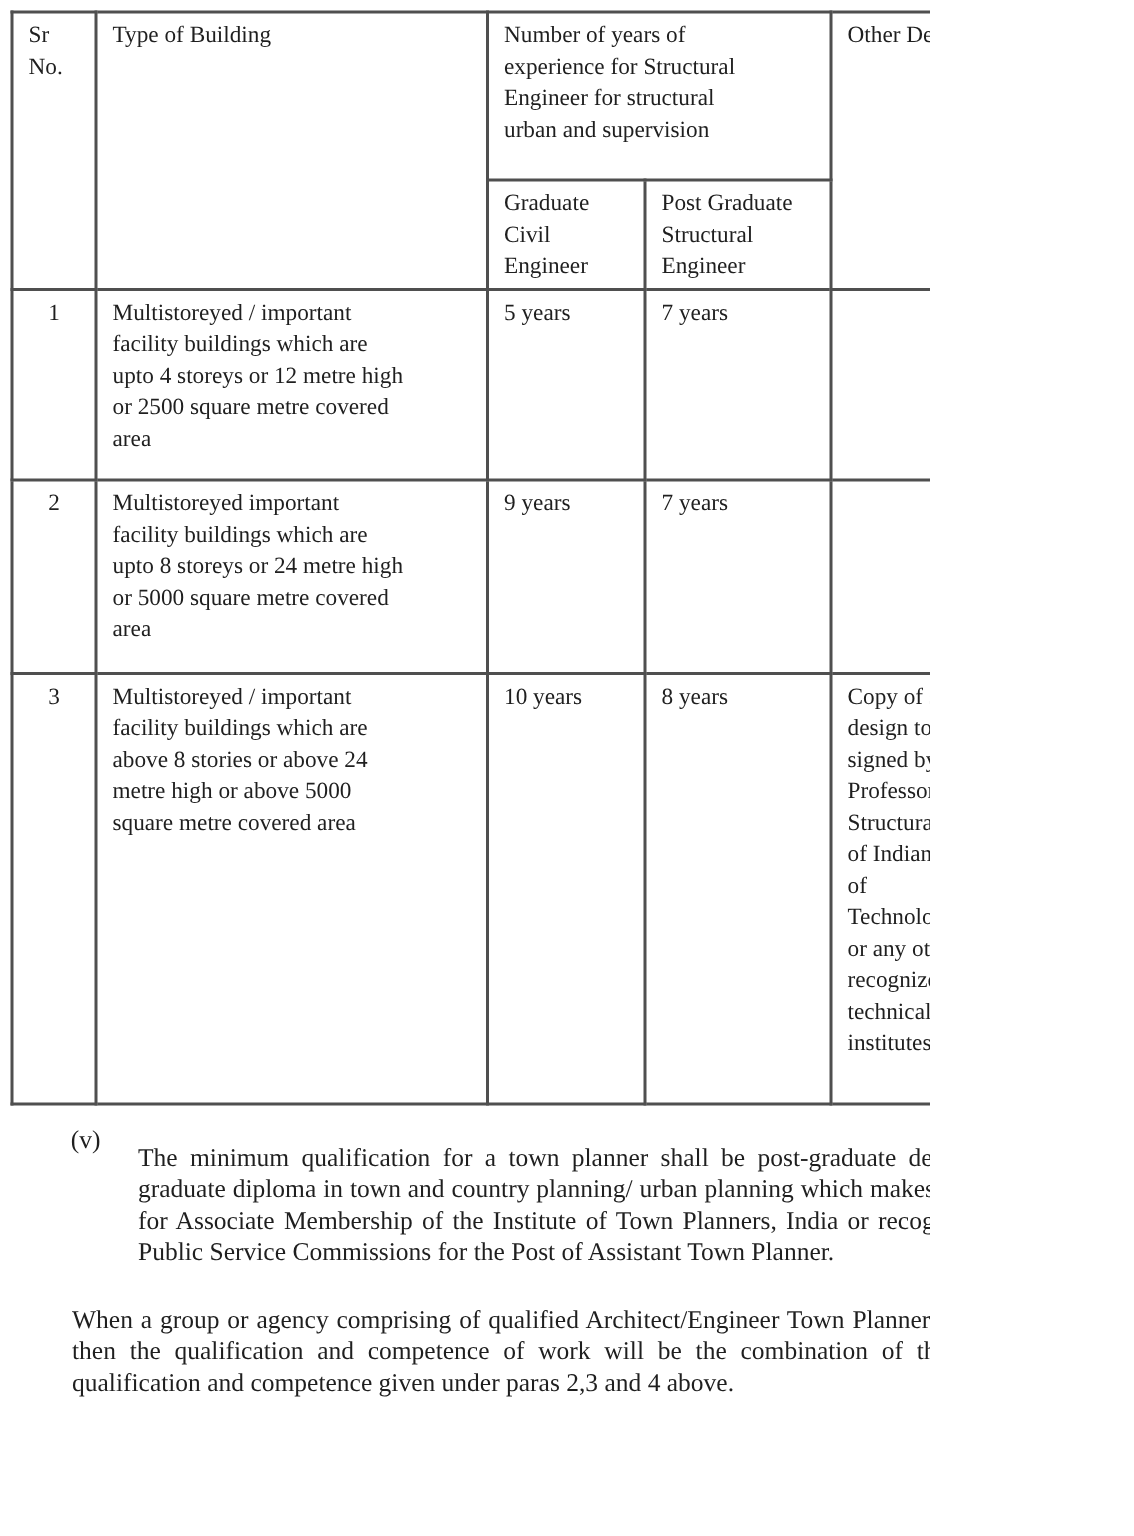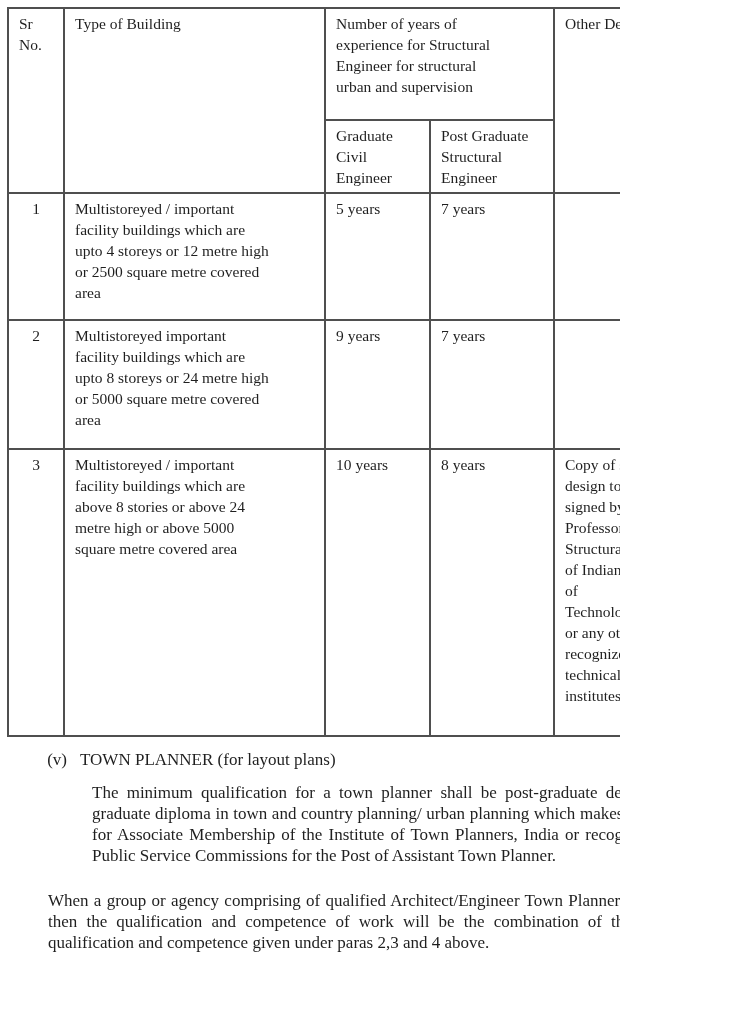--- a/index.html
+++ b/index.html
@@ -148,21 +148,20 @@
 institutes.</td>
       </tr>
     </tbody>
   </table>
 
   <div class="sections">
 
     <div class="section">
       <div class="section-label">(v)</div>
       <div class="section-body">
-        <div class="section-heading">TOWN PLANNER (for layout plans)</div>
         <p class="para">The minimum qualification for a town planner shall be post-graduate degree or post graduate diploma in town and country planning/ urban planning which makes him eligible for Associate Membership of the Institute of Town Planners, India or recognized by the Public Service Commissions for the Post of Assistant Town Planner.</p>
       </div>
     </div>
 
     <div class="section">
       <div class="section-body">
         <p class="para">When a group or agency comprising of qualified Architect/Engineer Town Planner is practicing then the qualification and competence of work will be the combination of the individual qualification and competence given under paras 2,3 and 4 above.</p>
       </div>
     </div>
 

